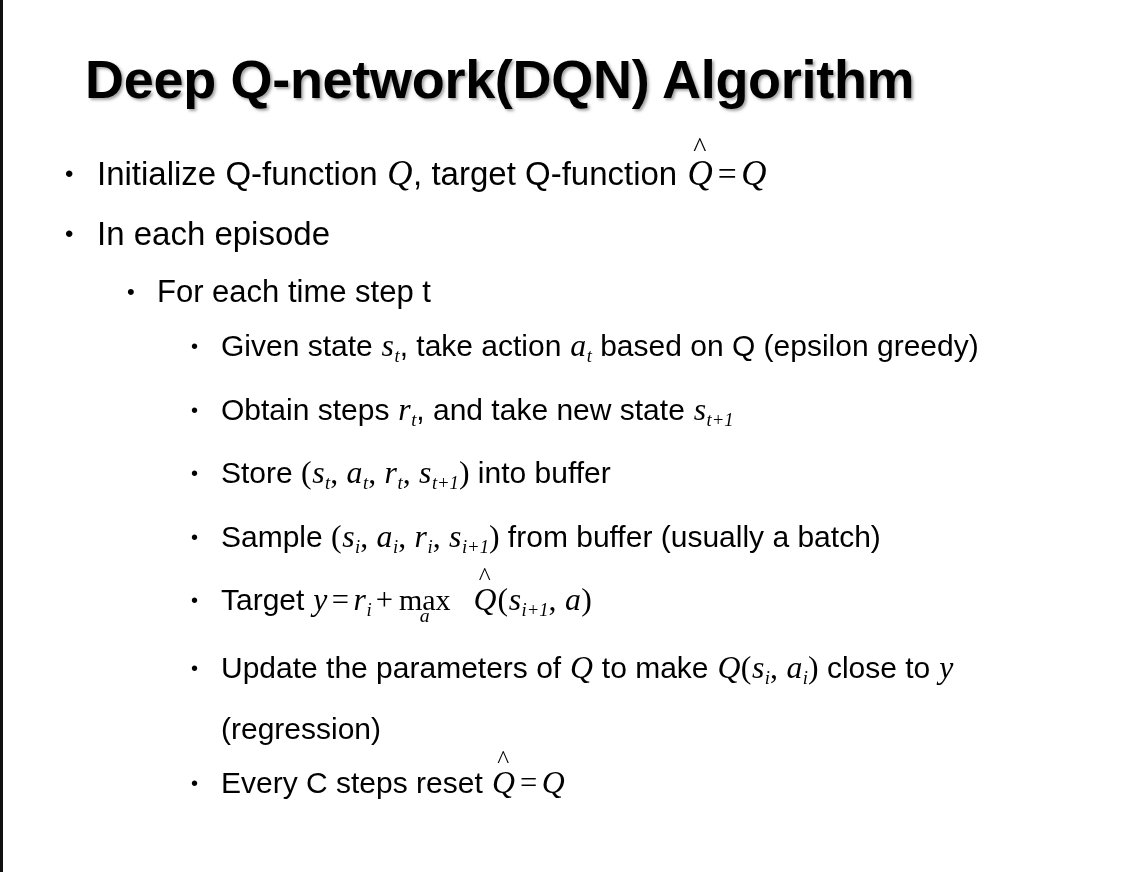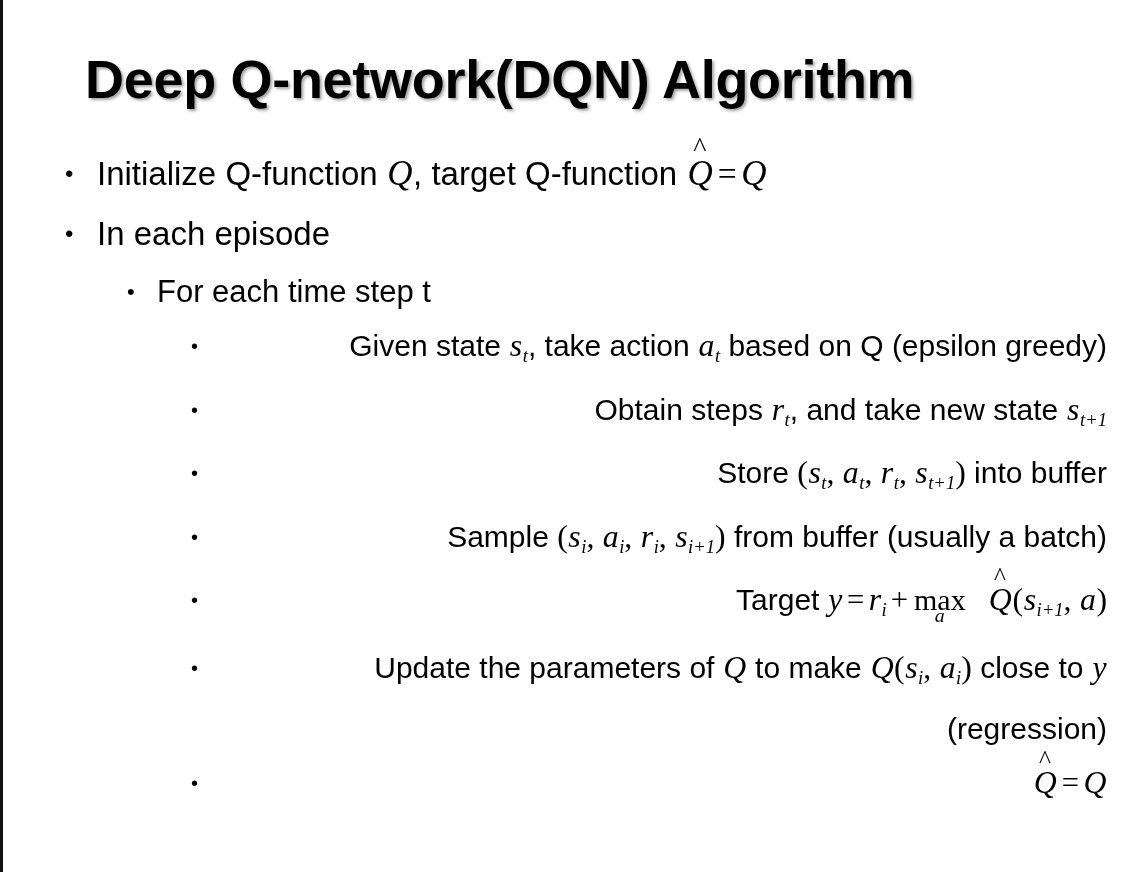--- a/index.html
+++ b/index.html
@@ -90,21 +90,20 @@
     line-height: 52px;
     padding-right: 20px;
   }
   .lvl3 .bullet {
     width: 30px;
     font-size: 20px;
     line-height: 52px;
   }
   .lvl3 .content {
     max-width: 890px;
-    text-align: right;
   }
 
   
   .gap-sm { margin-bottom: 2px; }
   .gap-md { margin-bottom: 6px; }
 
   
   .mi {            
     font-family: "Liberation Serif", serif;
     font-style: italic;
@@ -220,17 +219,17 @@
       <span class="content"><span>Target </span><span class="mi">y</span><span class="mo">=</span><span class="mi">r</span><span class="sub">i</span><span class="mo">+</span><span class="maxop"><span>max</span><span class="under">a</span></span><span class="hatq"><span class="hat">^</span>Q</span><span class="mp">(</span><span class="mi">s</span><span class="sub">i+1</span><span class="mp">,&nbsp;</span><span class="mi">a</span><span class="mp">)</span></span>
     </div>
 
     <div class="line lvl3 gap-sm">
       <span class="bullet">•</span>
       <span class="content"><span>Update the parameters of </span><span class="mi">Q</span><span> to make </span><span class="mi">Q</span><span class="mp">(</span><span class="mi">s</span><span class="sub">i</span><span class="mp">,&nbsp;</span><span class="mi">a</span><span class="sub">i</span><span class="mp">)</span><span> close to </span><span class="mi">y</span><span> (regression)</span></span>
     </div>
 
     <div class="line lvl3">
       <span class="bullet">•</span>
-      <span class="content"><span class="hatq"><span class="hat">^</span>Q</span><span class="mo">=</span><span class="mi">Q</span></span>
+      <span class="content"><span>Every C steps reset </span><span class="hatq"><span class="hat">^</span>Q</span><span class="mo">=</span><span class="mi">Q</span></span>
     </div>
 
   </div>
 </div>
 
 </body></html>

